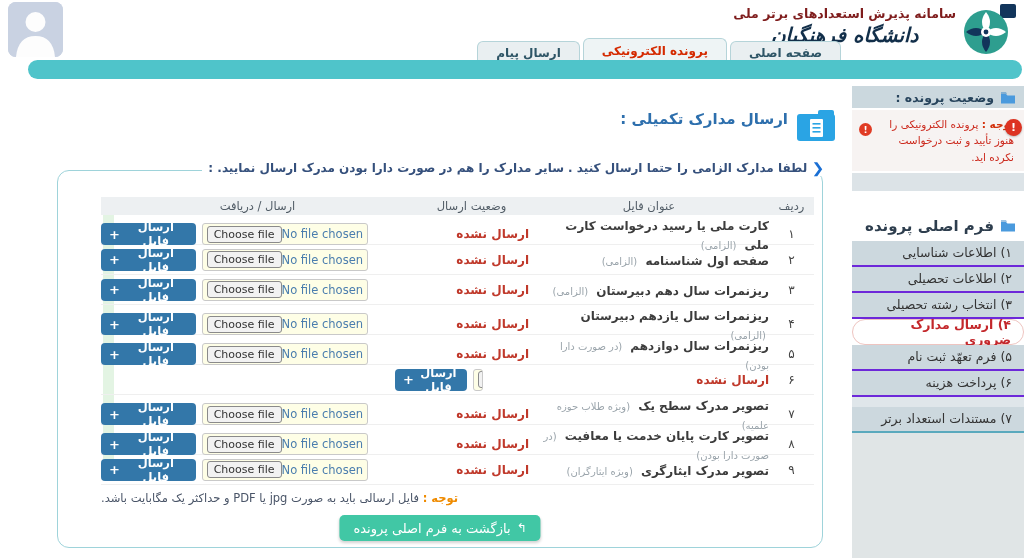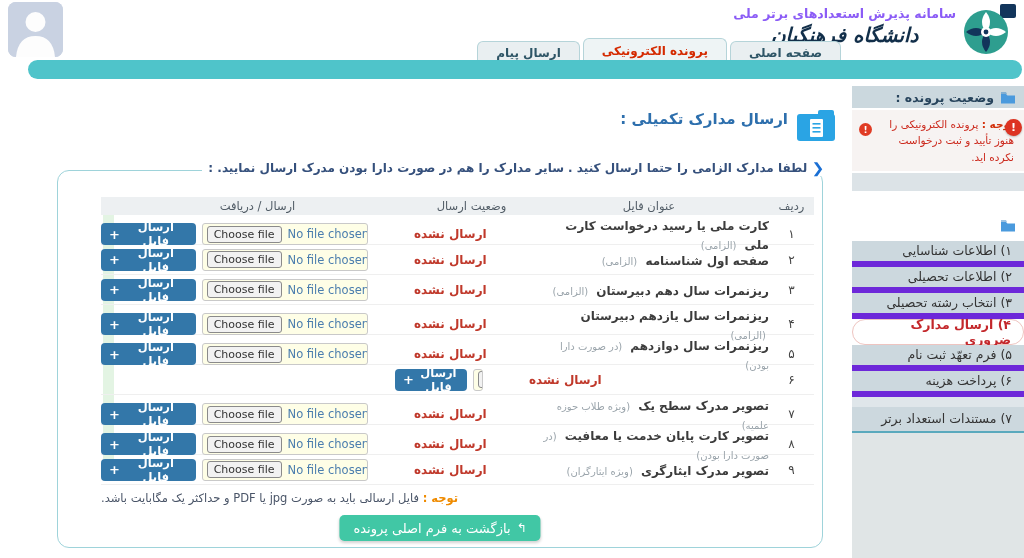--- a/index.html
+++ b/index.html
@@ -8,21 +8,21 @@
     font-family: "DejaVu Sans", sans-serif;
     direction: rtl;
     background:#fff;
     position:relative;
   }
   
   .top-header { position:absolute; top:0; left:0; width:1024px; height:60px; background:#fff; }
   .avatar { position:absolute; left:8px; top:2px; width:55px; height:55px; border-radius:8px; overflow:hidden; background:#c9d2e2; }
   .logo { position:absolute; right:6px; top:2px; width:58px; height:56px; }
   .brand { position:absolute; right:68px; top:6px; text-align:left; }
-  .brand .sys { font-size:12.5px; font-weight:bold; color:#8b5cf6; }
+  .brand .sys { font-size:12.5px; font-weight:bold; color:#7f1d1d; }
   .brand .uni { font-family:"DejaVu Serif", serif; font-style:italic; font-weight:bold; font-size:20px; color:#122f4a; margin-top:2px; text-align:center; }
   
   .tabs { position:absolute; top:38px; right:183px; display:flex; flex-direction:row; gap:3px; align-items:flex-end; }
   .tab {
     height:22px; padding:0 18px; display:flex; align-items:center; justify-content:center;
     background:#e9eff1; border:1px solid #b5d4d9; border-bottom:none;
     border-radius:6px 6px 0 0; font-size:12px; font-weight:bold; color:#2e5566; cursor:pointer;
   }
   .tab.active { height:25px; color:#d42a00; background:#eef4f5; }
   .teal-bar { position:absolute; top:60px; left:28px; right:2px; height:19px;
@@ -32,21 +32,21 @@
   .side-header { margin-top:6px; height:22px; background:#cbd8de; display:flex; align-items:center; gap:6px; padding:8px 8px; font-size:12.5px; font-weight:bold; color:#27445c; }
   .warning { margin-top:2px; background:#f7f3f2; position:relative; padding:6px 10px 6px 24px; min-height:40px; }
   .warning .wtxt { font-size:10.5px; color:#cc2a1e; line-height:1.55; text-align:right; display:block; }
   .warning .wbold { color:#d3330e; font-weight:bold; }
   .excl-small { position:absolute; left:7px; top:13px; width:13px; height:13px; border-radius:50%; background:#e03b24; color:#fff; font-size:9px; font-weight:bold; display:flex; align-items:center; justify-content:center; }
   .excl-big { position:absolute; right:2px; top:9px; width:17px; height:17px; border-radius:50%; background:#dd3322; color:#fff; font-size:11px; font-weight:bold; display:flex; align-items:center; justify-content:center; box-shadow:0 1px 2px rgba(0,0,0,.25); }
   .side-gap { margin-top:2px; height:18px; background:#dce3e7; }
   .side-space { height:22px; background:#fff; }
   .menu-header { height:26px; display:flex; align-items:center; gap:6px; padding:0 8px; font-size:15px; font-weight:bold; color:#2e3e4e; background:#fff; }
   .menu { margin-top:2px; display:flex; flex-direction:column; }
-  .menu-item { height:26px; background:#ccd8de; border-bottom:6px solid #6d28d9; display:flex; align-items:center; padding:0 12px; font-size:12.5px; color:#333; cursor:pointer; }
+  .menu-item { height:26px; background:#ccd8de; border-bottom:2px solid #6d28d9; display:flex; align-items:center; padding:0 12px; font-size:12.5px; color:#333; cursor:pointer; }
   .menu-item.active { background:#fff; color:var(--active-red,#c3272b); font-weight:bold; border:1px solid #eec4c0; border-radius:16px; }
   .menu-gap { height:10px; background:#dfe6ea; }
   .menu-item.last { border-bottom:2px solid #5aa9bd; }
   .side-fill { flex:1; background:#e0e5e6; }
   .folder-ic { width:16px; height:13px; flex:0 0 auto; }
   
   .page-title { position:absolute; top:110px; right:188px; display:flex; align-items:flex-start; gap:8px; }
   .page-title .txt { font-size:15px; font-weight:bold; color:var(--title-blue,#2d6fad); }
   .legend { position:absolute; top:160px; right:194px; background:#fff; padding:0 6px; display:flex; align-items:center; gap:5px; z-index:2; }
   .legend .txt { font-size:12px; font-weight:600; color:#35507c; }
@@ -55,23 +55,23 @@
   .green-strip { position:absolute; left:45px; top:44px; width:11px; height:266px; background:var(--green-strip,#e3f4e3); }
   .tablewrap { position:absolute; top:26px; left:43px; right:8px; }
   .thead, .trow { display:grid; grid-template-columns:45px 240px 115px auto; align-items:center; }
   .thead { height:18px; background:#edf0f2; font-size:11.5px; color:#515c66; }
   .thead > div { text-align:center; }
   .trow { height:30px; border-bottom:1px solid #efefef; }
   .c-num { text-align:center; font-size:12px; color:#444; }
   .c-title { text-align:right; padding-left:8px; }
   .c-title .t { font-size:12px; font-weight:bold; color:#3c3c3c; }
   .c-title .n { font-size:10px; color:#9aa4ab; margin-right:3px; }
-  .c-status { text-align:left; font-size:12px; font-weight:600; color:var(--status-red,#c0392b); }
+  .c-status { text-align:right; font-size:12px; font-weight:600; color:var(--status-red,#c0392b); }
   .c-up { display:flex; flex-direction:row; align-items:center; gap:6px; padding-right:46px; }
-  .filebox { direction:ltr; width:172px; height:22px; background:#fefee6; border:1px solid #c9c9c9; border-radius:3px; display:flex; align-items:center; gap:6px; padding:0 4px; overflow:hidden; }
+  .filebox { direction:ltr; width:172px; height:22px; background:#fefee6; border:1px solid #c9c9c9; border-radius:3px; display:flex; align-items:center; gap:0; padding:0 4px; overflow:hidden; }
   .choosebtn { font-size:11px; color:#333; background:#f2f2f2; border:1px solid #8a8a8a; border-radius:3px; padding:1px 6px; white-space:nowrap; cursor:pointer; }
   .nofile { font-size:11.5px; color:#4a7dae; white-space:nowrap; }
   .upbtn { height:22px; min-width:72px; background:var(--button-blue,#3377a9); color:#fff; border:none; border-radius:4px; font-size:11.5px; font-weight:bold; display:flex; align-items:center; justify-content:center; gap:4px; cursor:pointer; font-family:"DejaVu Sans",sans-serif; padding:0 8px; }
   .upbtn .plus { font-size:13px; font-weight:bold; }
   .footnote { margin-top:6px; text-align:left; font-size:11.5px; color:#4a5568; }
   .footnote .fbold { color:var(--warning-orange,#ef8b00); font-weight:bold; }
   .backbtn { position:absolute; bottom:6px; left:50%; transform:translateX(-50%);
     height:26px; padding:0 14px; background:var(--back-green,#41c7a5); color:#fff;
     border:none; border-radius:5px; font-size:13px; display:flex; align-items:center; gap:6px;
     box-shadow:0 2px 3px rgba(0,0,0,.18); cursor:pointer; font-family:"DejaVu Sans",sans-serif; white-space:nowrap; }
@@ -125,20 +125,21 @@
     <span class="wtxt"><b class="wbold">توجه :</b><span> پرونده الکترونیکی را هنوز تأیید و ثبت درخواست نکرده اید.</span></span>
     <span class="excl-small">!</span>
   </div>
   <div class="side-gap"></div>
   <div class="side-space"></div>
   <div class="menu-header">
     <svg class="folder-ic" viewBox="0 0 16 13">
       <path d="M1 3 h5 l1.5 1.5 H15 v8 H1z" fill="#4a9add"></path>
         <path d="M1 1.5 h5 l1 1 H1z" fill="#3a85c6"></path>
     </svg>
+    <span>فرم اصلی پرونده</span>
   </div>
   <div class="menu">
       <div class="menu-item">۱) اطلاعات شناسایی</div>
       <div class="menu-item">۲) اطلاعات تحصیلی</div>
       <div class="menu-item">۳) انتخاب رشته تحصیلی</div>
       <div class="menu-item active">۴) ارسال مدارک ضروری</div>
       <div class="menu-item">۵) فرم تعهّد ثبت نام</div>
       <div class="menu-item">۶) پرداخت هزینه</div>
     </div>
   <div class="menu-gap"></div>

